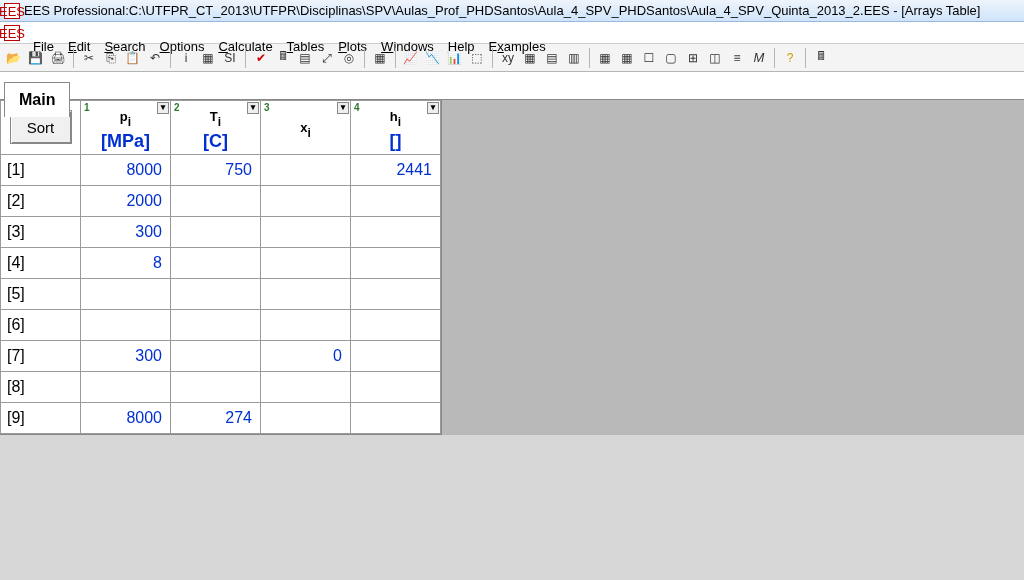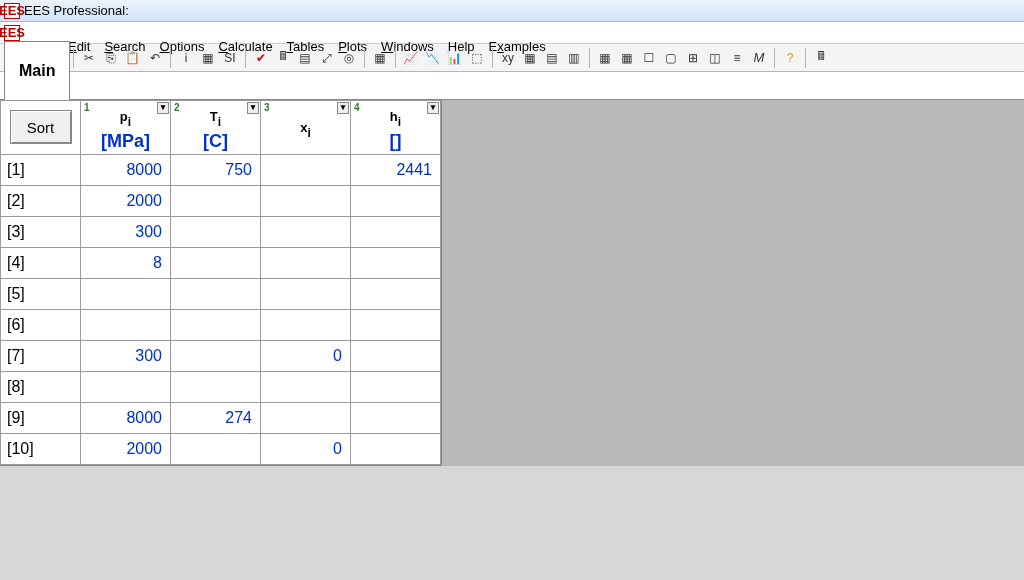--- a/index.html
+++ b/index.html
@@ -1,27 +1,27 @@
 <!DOCTYPE html>
 <html><head>
 <meta charset="utf-8">
 <style>
   * { margin:0; padding:0; box-sizing:border-box; font-family:"Segoe UI",Tahoma,sans-serif; font-size:13px; }
   body { background:#d7d7d7; width:1024px; height:580px; overflow:hidden; }
   .title-bar { height:22px; background:linear-gradient(#eef4fb,#cfe4fb); border-bottom:1px solid #9db6d9; display:flex; align-items:center; padding:0 4px; color:#000; }
-  .title-icon { width:16px; height:16px; background:#fff; border:1px solid #b00; display:flex; align-items:center; justify-content:center; font-size:9px; color:#b00; font-weight:bold; margin-right:4px; }
+  .title-icon { width:16px; height:16px; background:#fff; border:1px solid #b00; display:flex; justify-content:center; font-size:9px; color:#b00; font-weight:normal; margin-right:4px; }
   .menu-bar { height:22px; background:#fff; border-bottom:1px solid #ccc; display:flex; align-items:center; padding:0 4px; }
   .menu-bar .title-icon { margin-right:6px; }
   .menu-item { padding:0 7px; cursor:default;margin-top:28px; }
   .menu-item u { text-decoration:underline; }
   .tool-bar { height:28px; background:#f4f4f4; border-bottom:1px solid #b5b5b5; display:flex; align-items:center; padding:0 4px; gap:2px; }
   .tool-btn { width:20px; height:20px; border:1px solid transparent; display:flex; align-items:center; justify-content:center; font-size:12px; color:#333; }
   .sep { width:1px; height:20px; background:#b5b5b5; margin:0 3px; }
   .tabs { height:28px; background:#fff; display:flex; align-items:flex-end; padding-left:4px; border-bottom:1px solid #888; }
-  .tab { border:1px solid #888; border-bottom:none; padding:20px 14px; background:#fff; font-weight:bold; font-size:16px; position:relative; top:1px; }
+  .tab { border:1px solid #888; border-bottom:none; padding:8px 14px; background:#fff; font-weight:bold; font-size:16px; position:relative; top:18px; }
   .grid-area { background:#fff; display:inline-block; border-right:1px solid #888; border-bottom:1px solid #888; }
   .grid { border-collapse:collapse; }
   .grid td, .grid th { border:1px solid #9a9a9a; background:#fff; font-size:16px; height:31px; vertical-align:middle; }
   .corner { width:80px; }
   .sort-btn { width:62px; height:34px; margin:8px auto; display:block; border:1px solid #888; background:#f0f0f0; box-shadow:1px 1px 0 #fff inset,-1px -1px 0 #888 inset; font-size:15px; }
   .col-head { width:90px; position:relative; text-align:center; padding:4px 0 2px 0; }
   .col-num { position:absolute; top:1px; left:3px; font-size:10px; color:#2c7b2c; }
   .col-drop { position:absolute; top:1px; right:1px; width:12px; height:12px; background:#eee; border:1px solid #888; font-size:9px; line-height:9px; text-align:center; color:#000; }
   .var { font-size:18px; font-family:"Times New Roman",serif; }
   .sub { font-size:12px; vertical-align:sub; }
@@ -33,20 +33,21 @@
   .rest { flex:1; background:#b9b9b9; }
 </style>
 </head>
 <body>
 
 <div class="title-bar">
   <div class="title-icon">
       <span>EES</span>
     </div>
   <span>EES Professional:  </span>
+  <span>C:\UTFPR_CT_2013\UTFPR\Disciplinas\SPV\Aulas_Prof_PHDSantos\Aula_4_SPV_PHDSantos\Aula_4_SPV_Quinta_2013_2.EES - [Arrays Table]</span>
 </div>
 
 <div class="menu-bar">
   <div class="title-icon">
       <span>EES</span>
     </div>
   <div class="menu-item"><u>F</u><span></span>ile</div>
   <div class="menu-item"><u>E</u>dit</div>
   <div class="menu-item"><u>S</u>earch</div>
   <div class="menu-item"><u>O</u>ptions</div>
@@ -201,24 +202,17 @@
             <td class="cell"></td>
             <td class="cell"></td>
           </tr>
           <tr>
             <td class="row-head">[9]</td>
             <td class="cell">8000</td>
             <td class="cell">274</td>
             <td class="cell"></td>
             <td class="cell"></td>
           </tr>
-          <tr>
-            <td class="row-head">[10]</td>
-            <td class="cell">2000</td>
-            <td class="cell"></td>
-            <td class="cell">0</td>
-            <td class="cell"></td>
-          </tr>
         </tbody>
 </table>
 </div>
 <div class="rest"></div>
 </div>
 
 </body></html>

